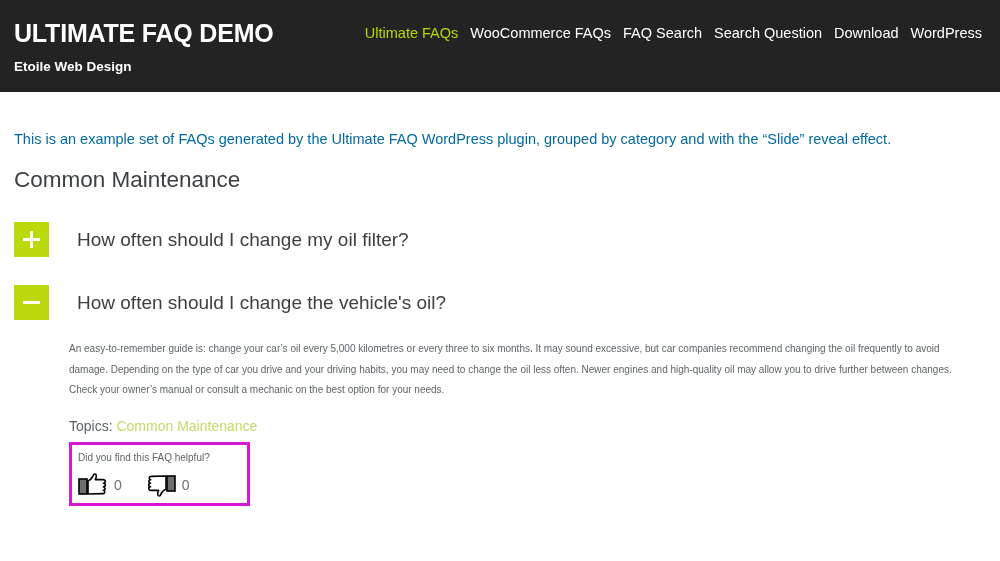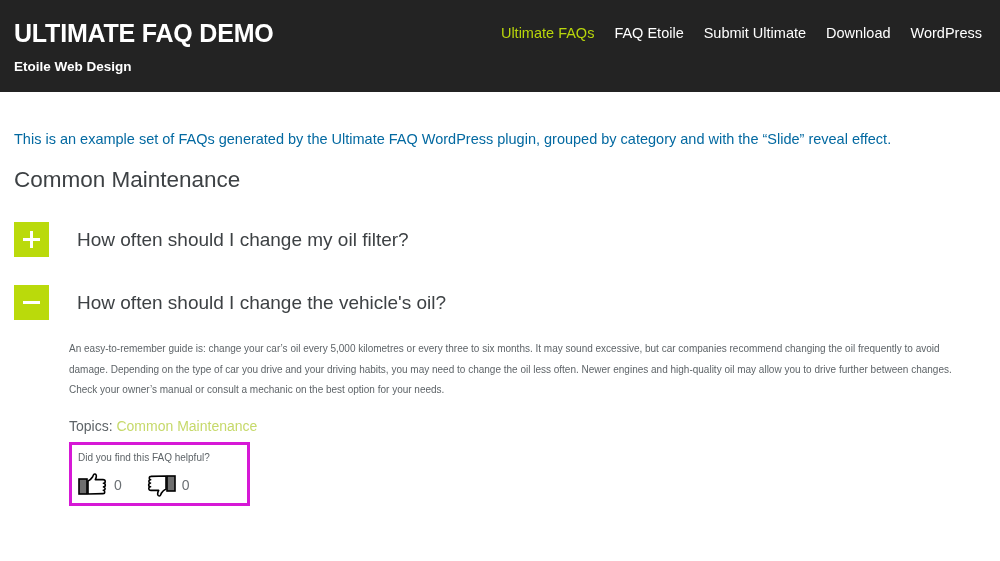--- a/index.html
+++ b/index.html
@@ -38,21 +38,21 @@
     margin-top: 11px;
     line-height: 16px;
     white-space: nowrap;
   }
   .main-nav {
     position: absolute;
     right: 18px;
     top: 24px;
     display: flex;
     align-items: center;
-    gap: 20px;
+    gap: 12px;
   }
   .nav-item {
     color: #ffffff;
     font-size: 14.5px;
     line-height: 18px;
     text-decoration: none;
     white-space: nowrap;
     cursor: pointer;
   }
   .nav-item.is-active { color: #b9d60b; }
@@ -174,22 +174,23 @@
 </head>
 <body>
 
 <header class="site-header">
   <div class="brand">
     <div class="brand-title">ULTIMATE FAQ DEMO</div>
     <div class="brand-sub">Etoile Web Design</div>
   </div>
   <nav class="main-nav">
     <a class="nav-item is-active">Ultimate FAQs</a>
-    <a class="nav-item">FAQ Etoile</a>
-    <a class="nav-item">Submit Ultimate</a>
+    <a class="nav-item">WooCommerce FAQs</a>
+    <a class="nav-item">FAQ Search</a>
+    <a class="nav-item">Search Question</a>
     <a class="nav-item">Download</a>
     <a class="nav-item">WordPress</a>
   </nav>
 </header>
 
 <main class="content">
 
   <p class="intro">This is an example set of FAQs generated by the Ultimate FAQ WordPress plugin, grouped by category and with the “Slide” reveal effect.</p>
 
   <h2 class="category-title">Common Maintenance</h2>

